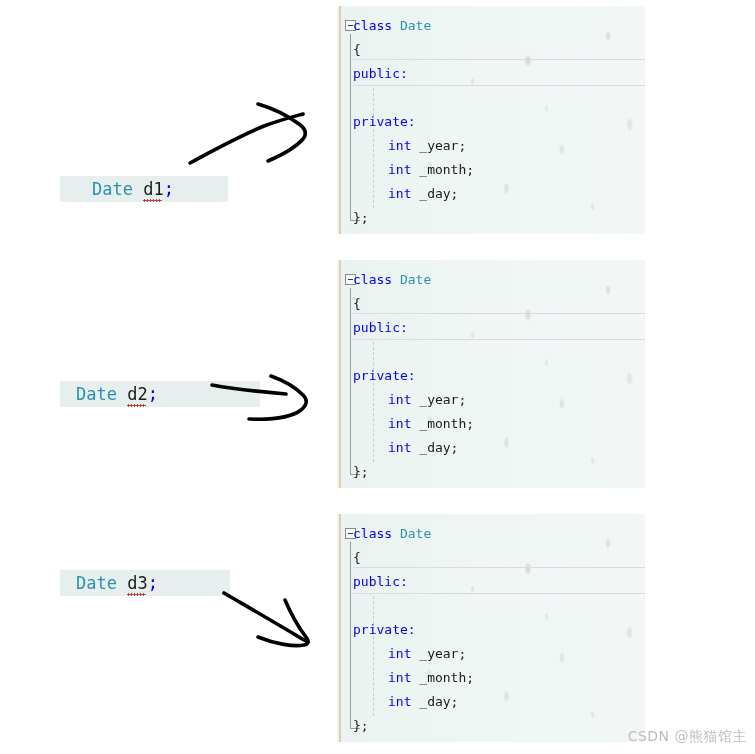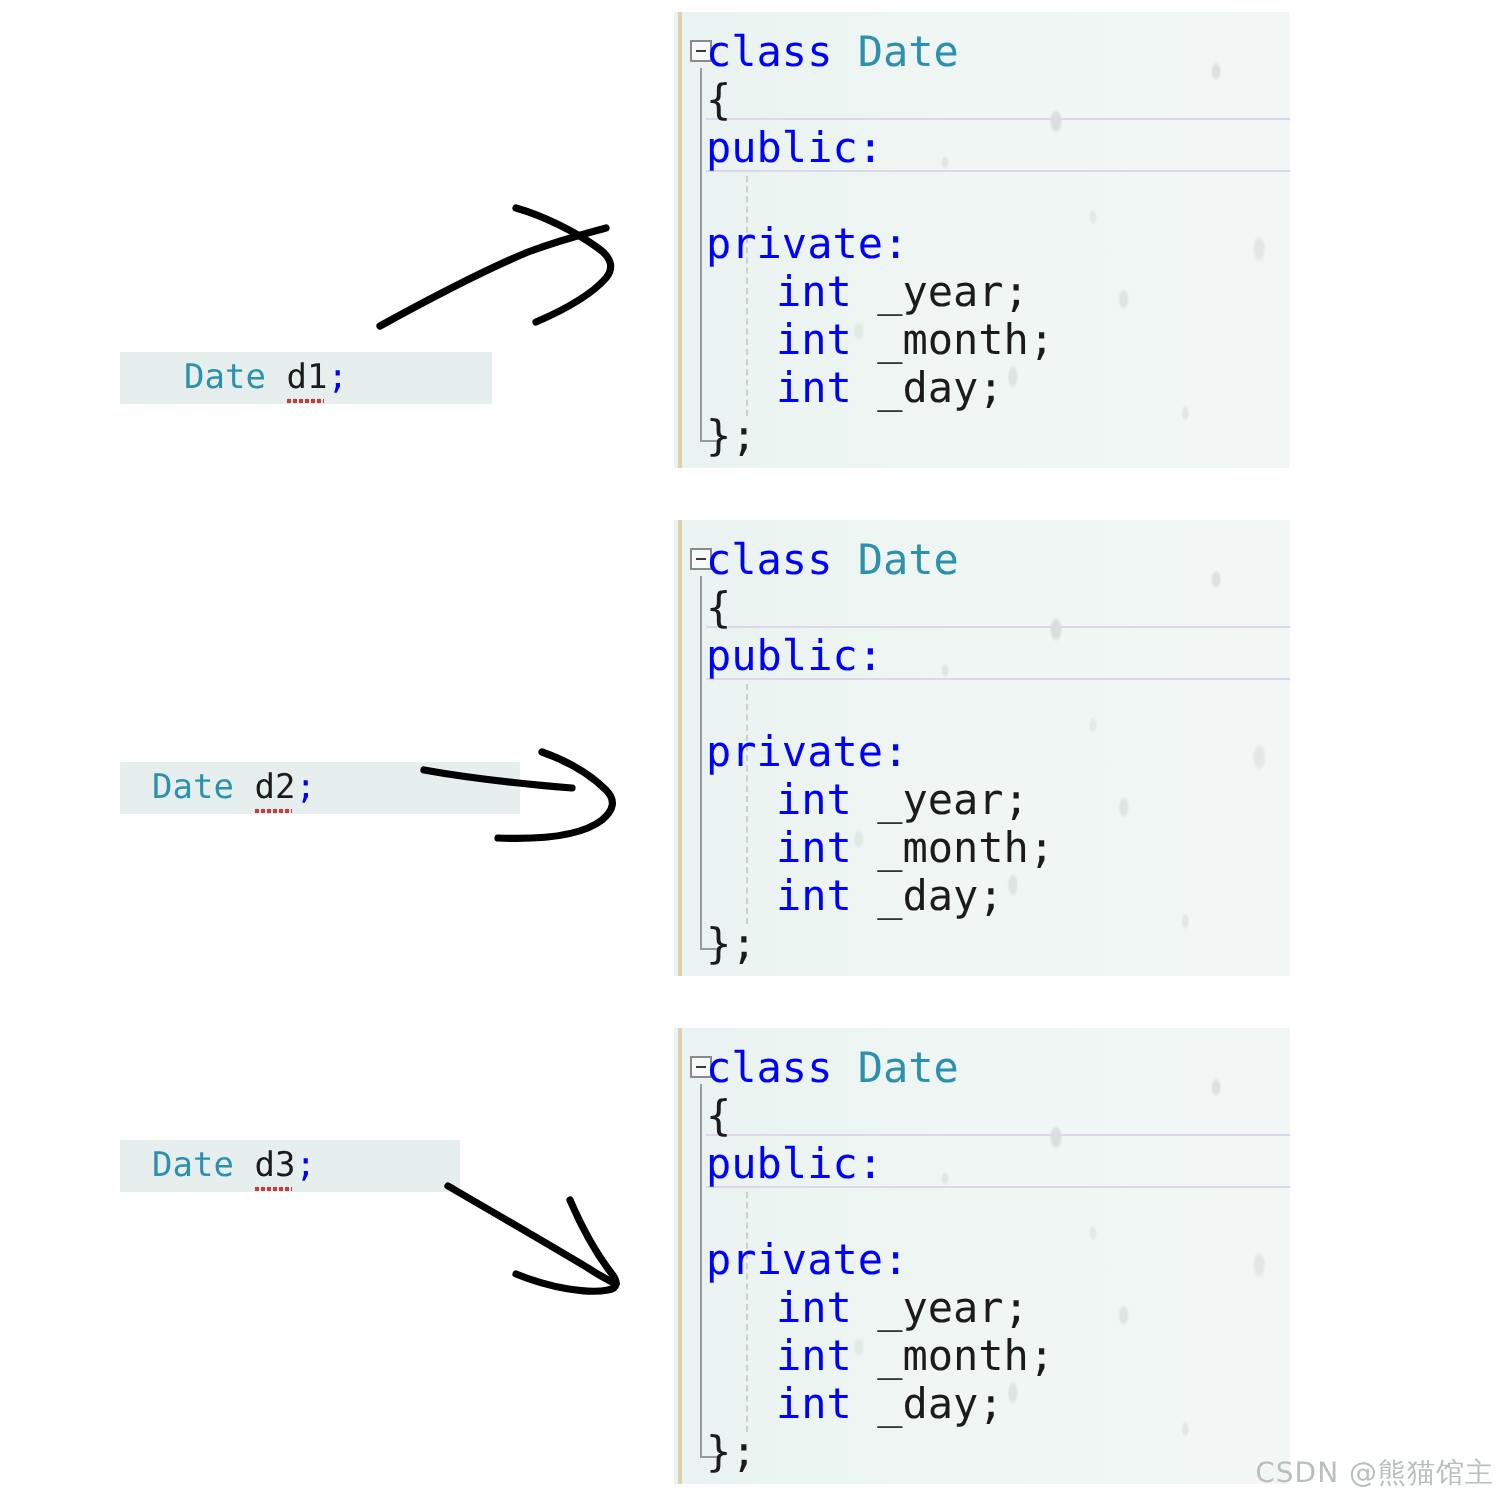--- a/index.html
+++ b/index.html
@@ -78,21 +78,21 @@
   
   .indent-guide {
     position: absolute;
     width: 0;
     border-left: 1px dashed #c8cfcd;
   }
 
   .code-line {
     position: absolute;
     white-space: pre;
-    font-size: 21px;
+    font-size: 13px;
     line-height: 24px;
     letter-spacing: 0;
     color: #1b1b1b;
   }
   .kw   { color: #0000ff; }
   .typ  { color: #2b91af; }
   .pun  { color: #1b1b1b; }
 
   
   .decl {
@@ -198,21 +198,21 @@
       <div class="code-line" style="left: 16px; top: 80px;"><span class="pun"></span></div>
       <div class="code-line" style="left: 16px; top: 104px;"><span class="kw">private</span><span class="kw">:</span></div>
       <div class="code-line" style="left: 51px; top: 128px;"><span class="kw">int</span><span class="pun"> _year;</span></div>
       <div class="code-line" style="left: 51px; top: 152px;"><span class="kw">int</span><span class="pun"> _month;</span></div>
       <div class="code-line" style="left: 51px; top: 176px;"><span class="kw">int</span><span class="pun"> _day;</span></div>
       <div class="code-line" style="left: 16px; top: 200px;"><span class="pun">};</span></div>
     </div>
   </div>
 
 <div id="declarations-root">
-    <div class="decl" style="left: 60px; top: 176px; width: 186px; height: 26px; padding-left: 24px;"><span class="smudge"> </span><span class="typ">Date</span><span> </span><span class="var">d1</span><span class="kw">;</span></div>
+    <div class="decl" style="left: 60px; top: 176px; width: 168px; height: 26px; padding-left: 24px;"><span class="smudge"> </span><span class="typ">Date</span><span> </span><span class="var">d1</span><span class="kw">;</span></div>
     <div class="decl" style="left: 60px; top: 381px; width: 200px; height: 26px;"><span class="smudge"> </span><span class="typ">Date</span><span> </span><span class="var">d2</span><span class="kw">;</span></div>
     <div class="decl" style="left: 60px; top: 570px; width: 170px; height: 26px;"><span class="smudge"> </span><span class="typ">Date</span><span> </span><span class="var">d3</span><span class="kw">;</span></div>
   </div>
 
 <svg class="arrow-layer" viewBox="0 0 755 754">
 
   <g fill="none" stroke="#000000" stroke-width="3.6" stroke-linecap="round" stroke-linejoin="round">
     <path d="M190,163 C210,152 240,136 264,126 C280,120 292,117 303,114"></path>
     <path d="M258,104 C272,108 288,116 299,124 C306,129 307,134 303,139 C296,147 282,155 268,161"></path>
   </g>

